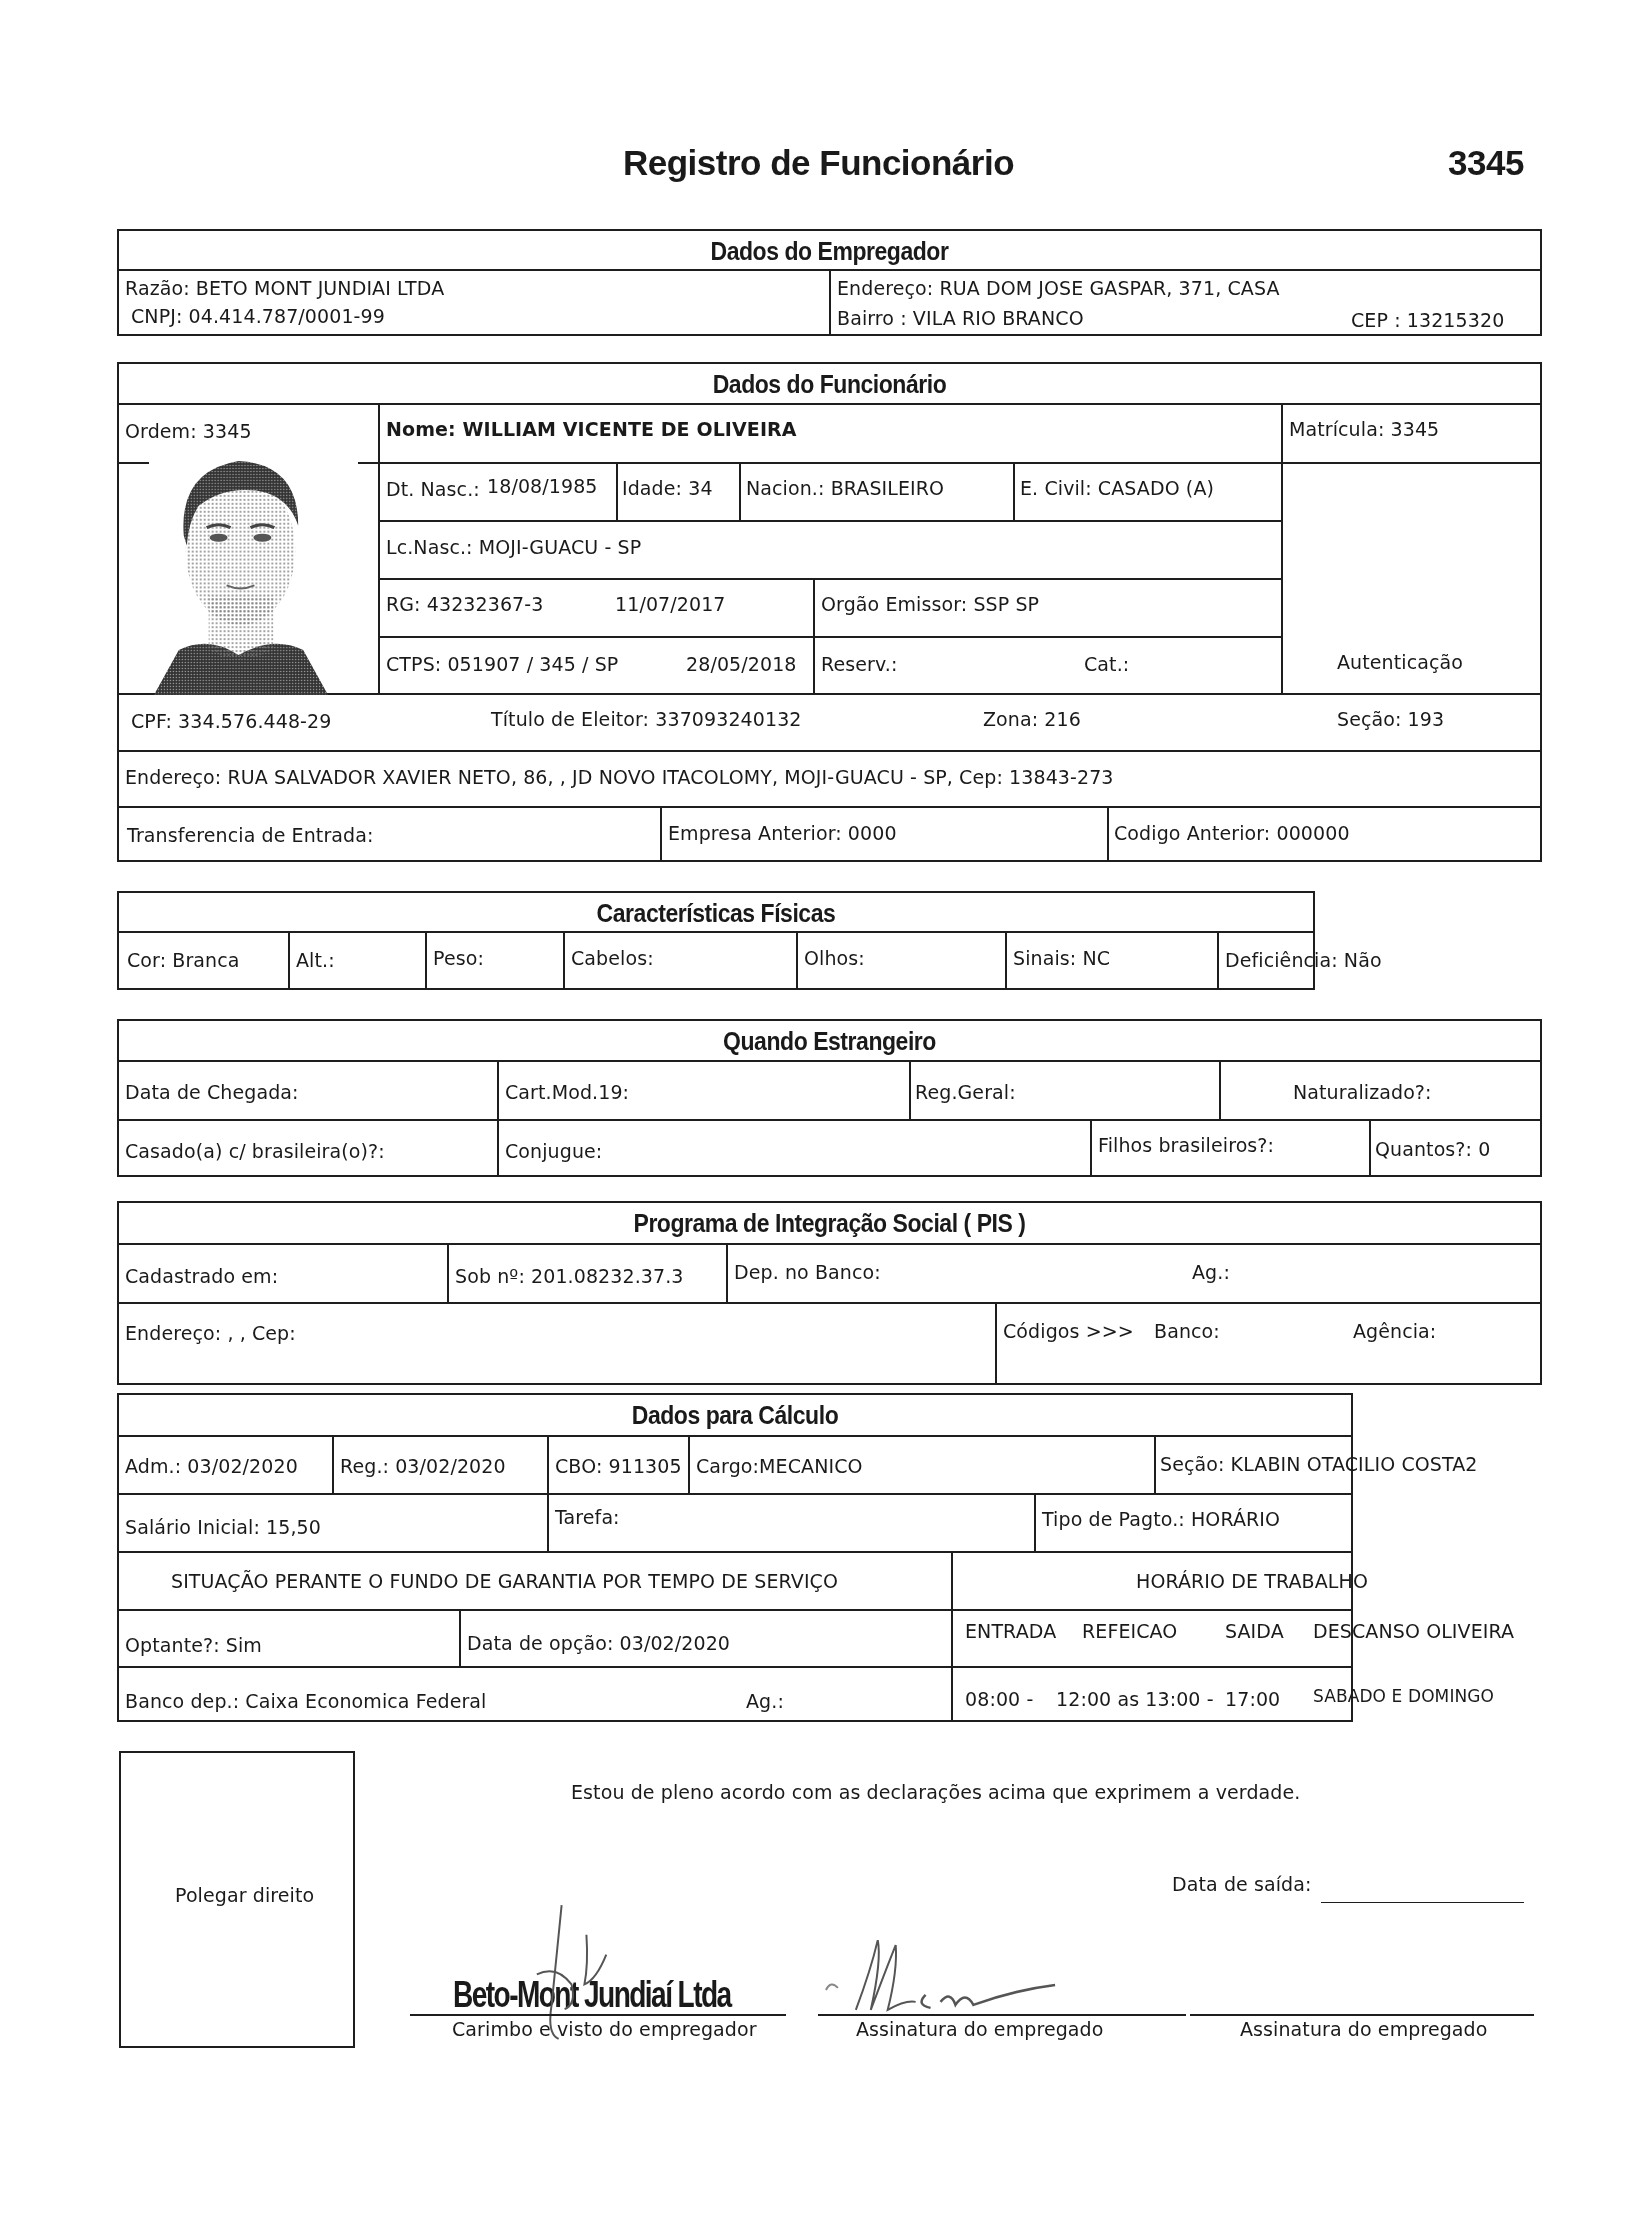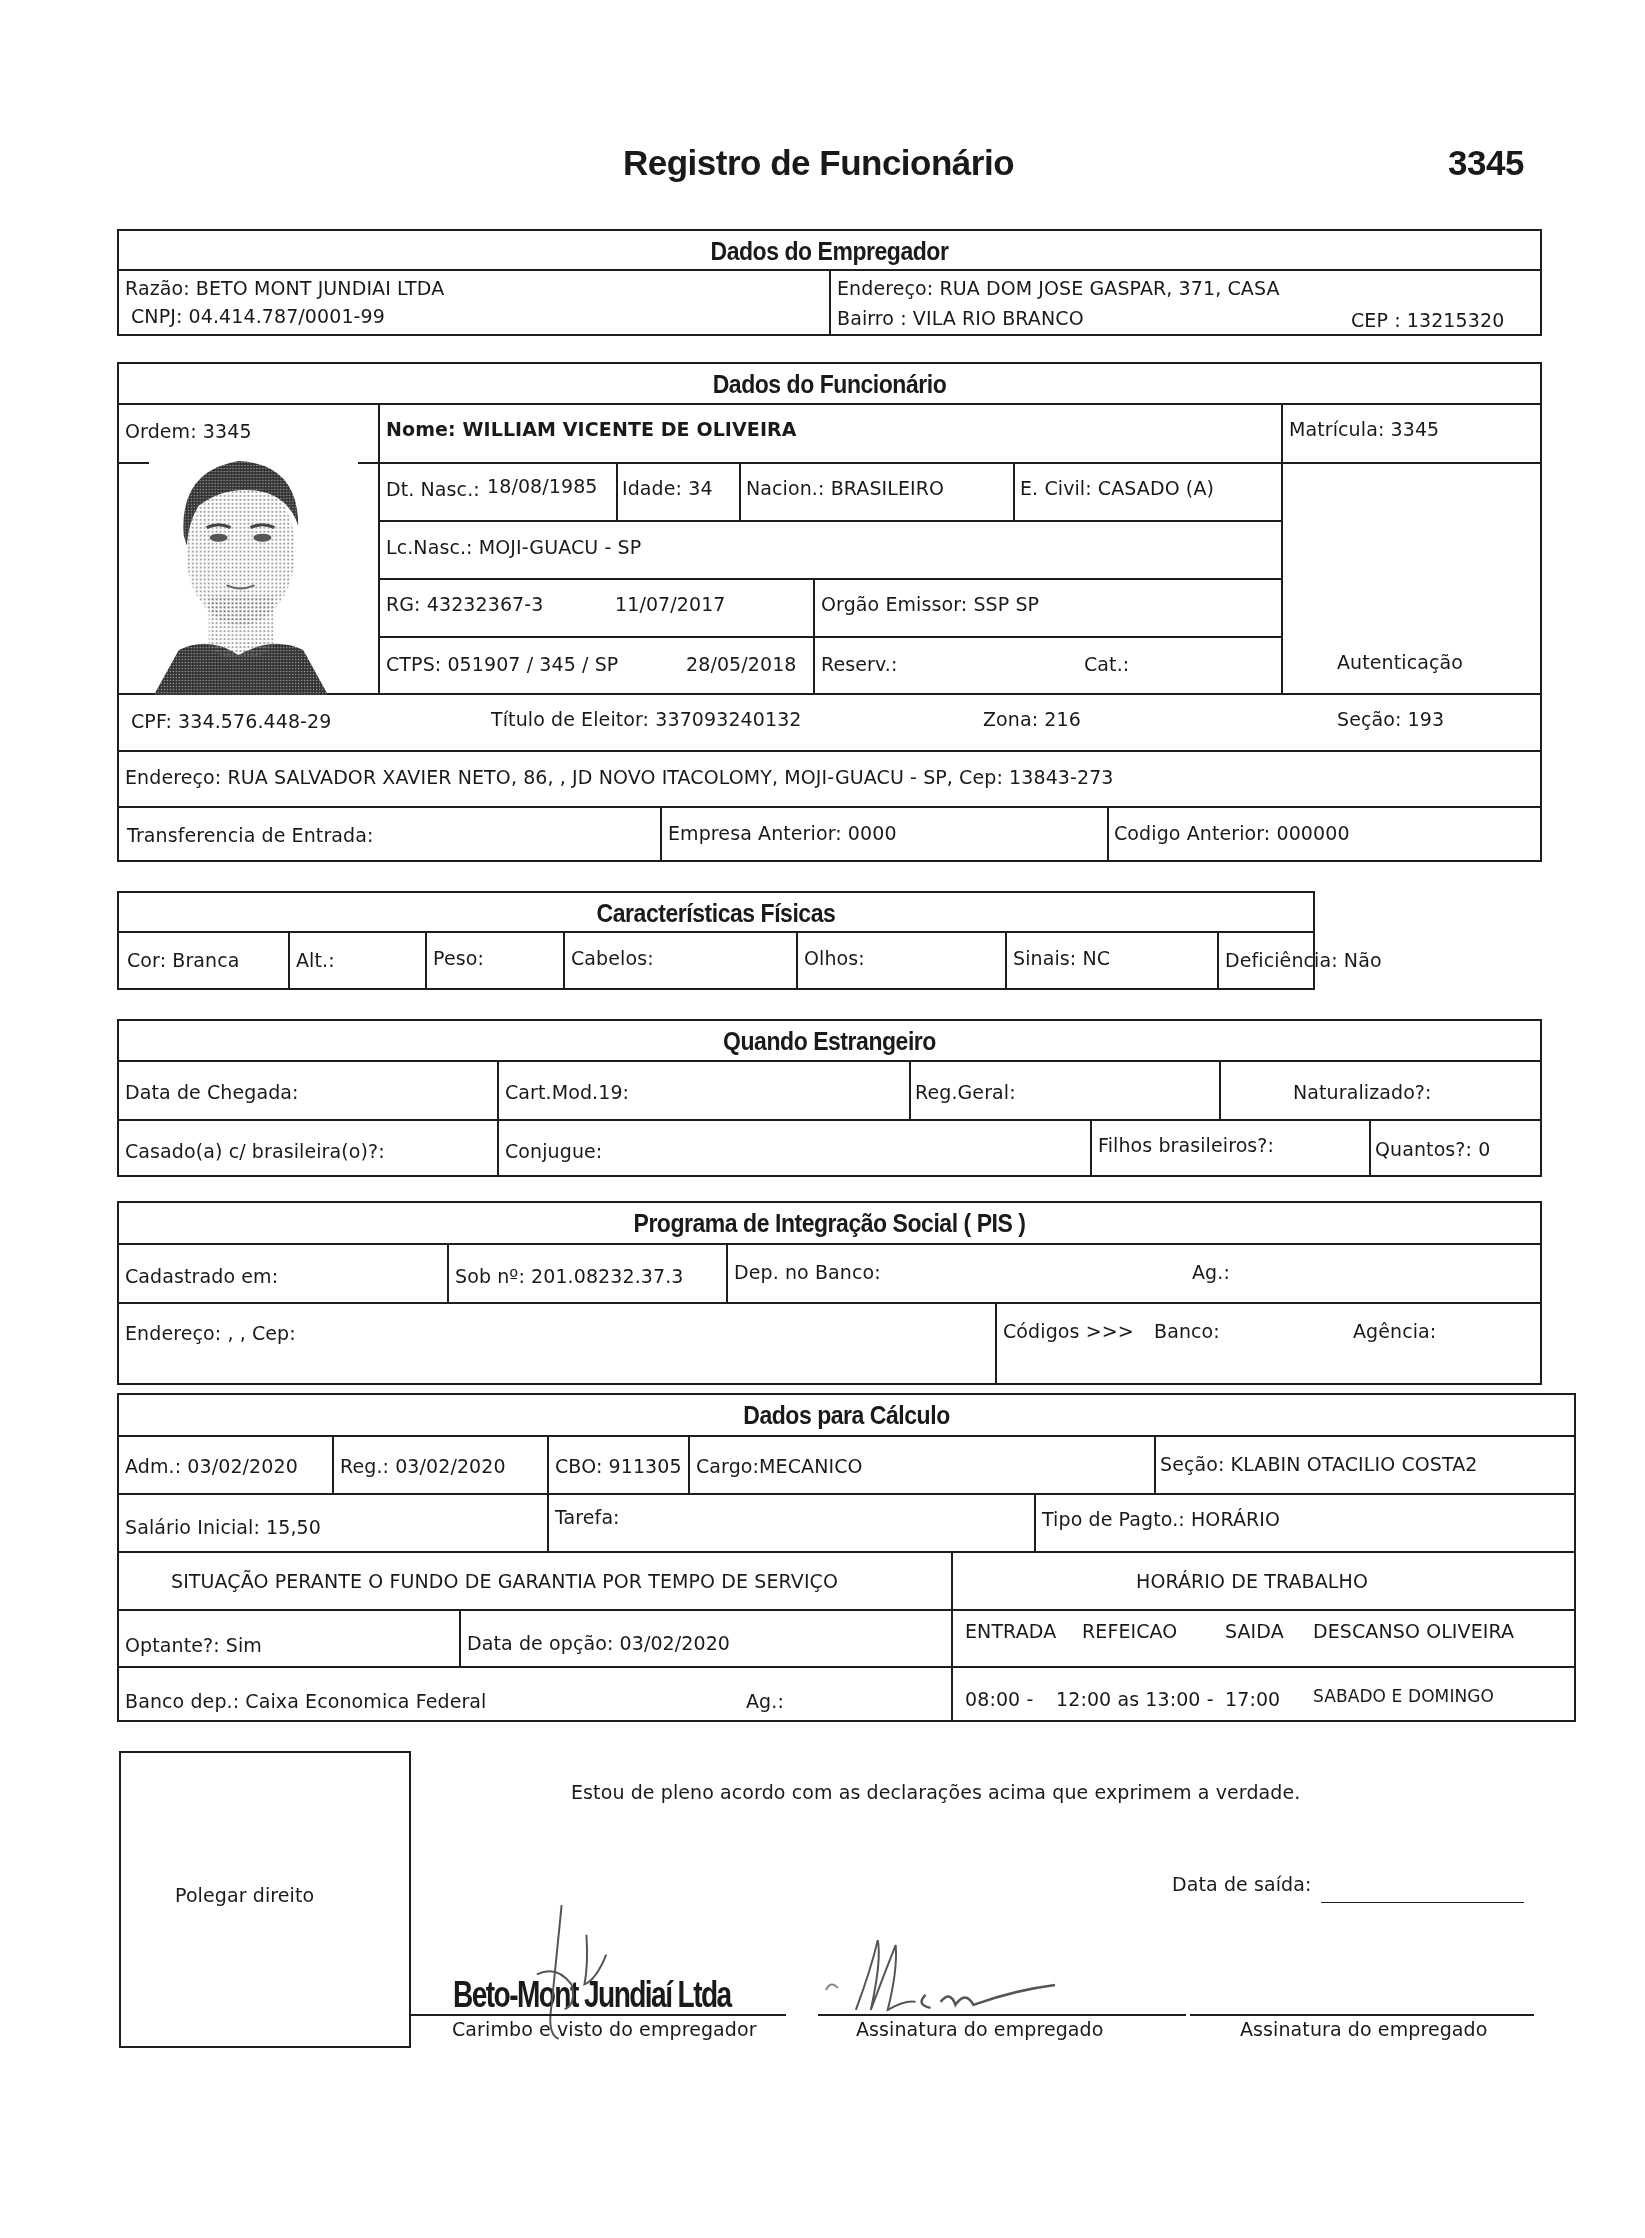--- a/index.html
+++ b/index.html
@@ -171,21 +171,21 @@
   <div class="t" style="left:6px; top:62px;">Cadastrado em:</div>
   <div class="t" style="left:336px; top:62px;">Sob nº: 201.08232.37.3</div>
   <div class="t" style="left:615px; top:58px;">Dep. no Banco:</div>
   <div class="t" style="left:1073px; top:58px;">Ag.:</div>
   <div class="t" style="left:6px; top:119px;">Endereço:  , , Cep:</div>
   <div class="t" style="left:884px; top:117px;">Códigos &gt;&gt;&gt;</div>
   <div class="t" style="left:1035px; top:117px;">Banco:</div>
   <div class="t" style="left:1234px; top:117px;">Agência:</div>
 </div>
 
-<div class="box" style="left:117px; top:1393px; width:1459px; height:329px;">
+<div class="box" style="left:117px; top:1393px; width:1236px; height:329px;">
   <div class="sec-title" style="top:6px;">Dados para Cálculo</div>
   <div class="hl" style="left:0; right:0; top:40px;"></div>
   <div class="hl" style="left:0; right:0; top:98px;"></div>
   <div class="hl" style="left:0; right:0; top:156px;"></div>
   <div class="hl" style="left:0; right:0; top:214px;"></div>
   <div class="hl" style="left:0; right:0; top:271px;"></div>
 
   <div class="vl" style="left:213px; top:40px; height:58px;"></div>
   <div class="vl" style="left:428px; top:40px; height:58px;"></div>
   <div class="vl" style="left:569px; top:40px; height:58px;"></div>
@@ -218,21 +218,21 @@
   <div class="t" style="left:1194px; top:225px;">DESCANSO OLIVEIRA</div>
 
   <div class="t" style="left:6px; top:295px;">Banco dep.: Caixa Economica Federal</div>
   <div class="t" style="left:627px; top:295px;">Ag.:</div>
   <div class="t" style="left:846px; top:293px;">08:00  -</div>
   <div class="t" style="left:937px; top:293px;">12:00 as 13:00 -</div>
   <div class="t" style="left:1106px; top:293px;">17:00</div>
   <div class="t" style="left:1194px; top:291px; font-size:17px;">SABADO E DOMINGO</div>
 </div>
 
-<div class="box" style="left:119px; top:1751px; width:292px; height:297px;">
+<div class="box" style="left:119px; top:1751px; width:236px; height:297px;">
   <div class="t" style="left:54px; top:131px;">Polegar direito</div>
 </div>
 
 <div class="t" style="left:571px; top:1781px;">Estou de pleno acordo com as declarações acima que exprimem a verdade.</div>
 
 <div class="t" style="left:1172px; top:1873px;">Data de saída:</div>
 <div class="hl" style="left:1321px; width:203px; top:1902px; border-top-width:1px;"></div>
 
 <div class="stamp" style="left:453px; top:1974px;">Beto-Mont Jundiaí Ltda</div>
 <svg class="abs" style="left:517px; top:1895px;" width="119" height="149" viewBox="0 0 120 150">

